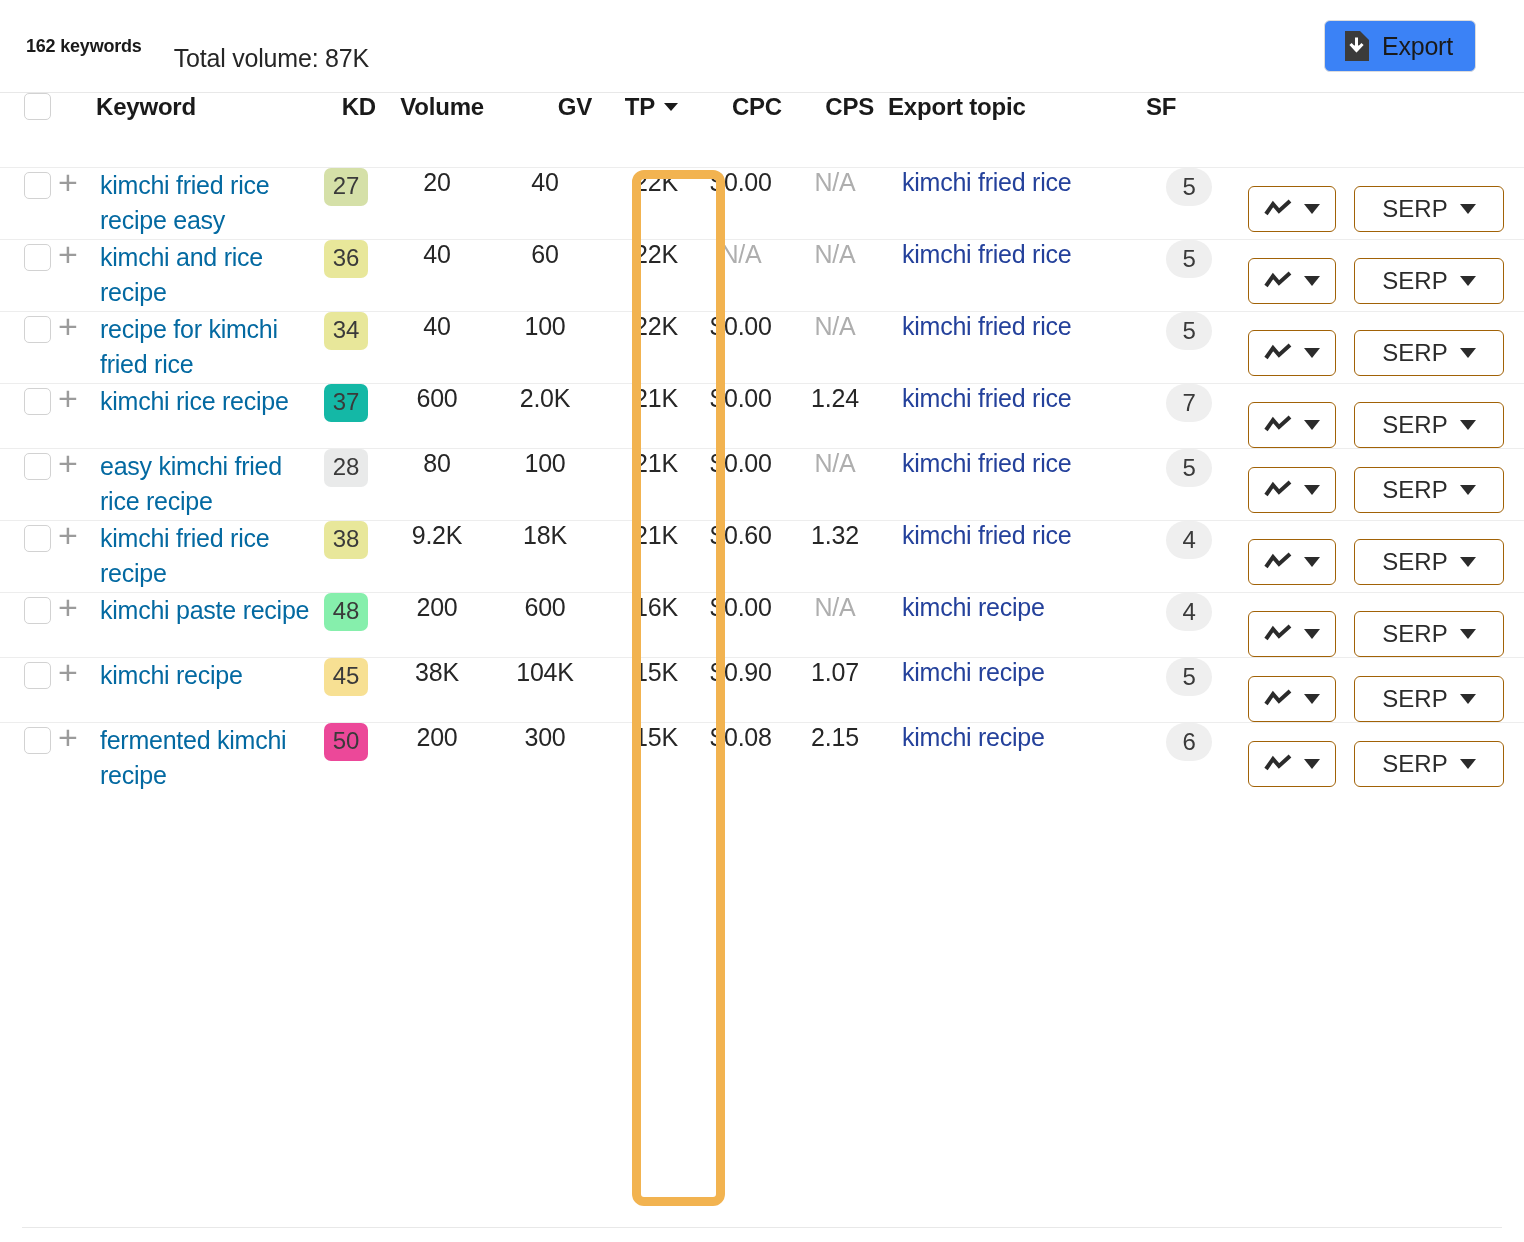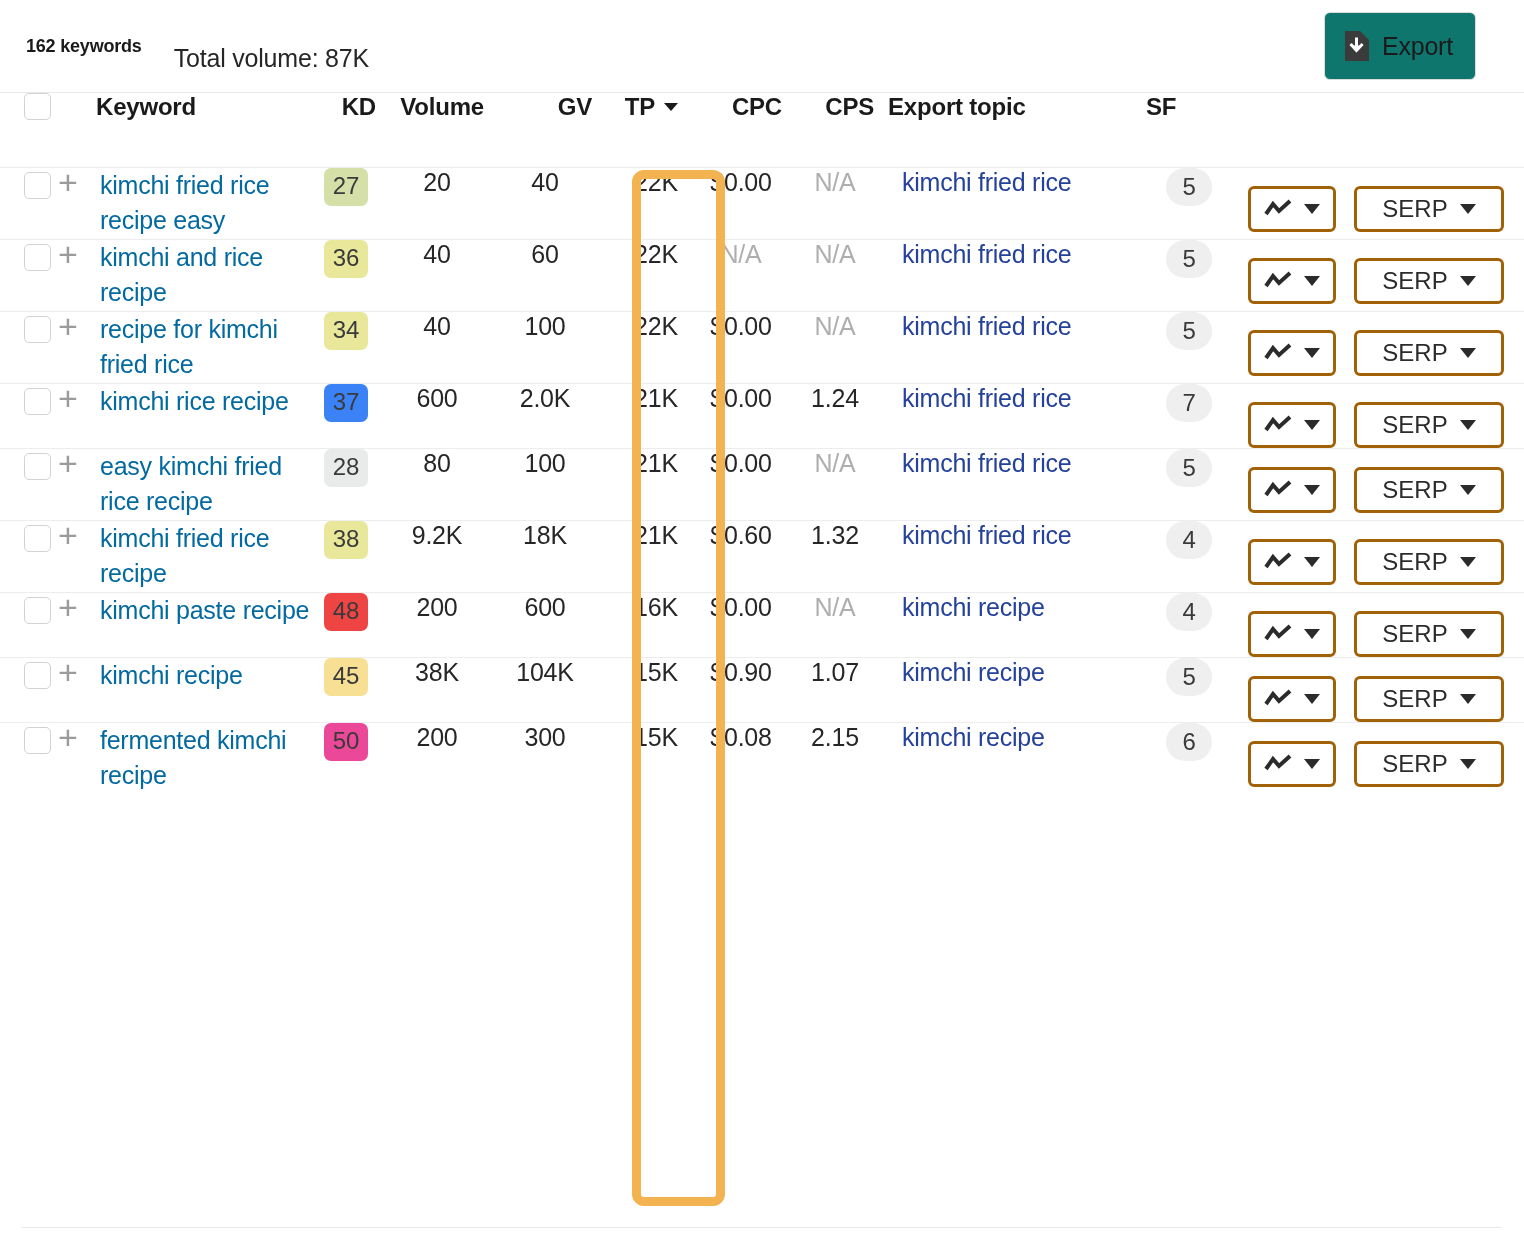--- a/index.html
+++ b/index.html
@@ -31,25 +31,25 @@
     color: #262626;
     margin-left: 32px;
     letter-spacing: -0.2px;
     margin-top: 24px;
   }
   .topbar-spacer { flex: 1 1 auto; }
   .export-btn {
     display: flex;
     align-items: center;
     gap: 13px;
-    height: 68px;
+    height: 52px;
     padding: 0 22px 0 18px;
     border: 1px solid #dcdcdc;
     border-radius: 6px;
-    background: #0f766e;
+    background: #3b82f6;
     cursor: pointer;
     margin-right: 22px;
   }
   .export-label { font-size: 25px; color: #1a1a1a; letter-spacing:-0.2px; }
   .export-icon { width: 26px; height: 30px; display:block; }
 
   
   .divider { height: 1px; background: #e8e8e8; width: 100%; }
 
   table.kw { border-collapse: collapse; width: 1524px; table-layout: fixed; }
@@ -170,21 +170,21 @@
     font-size: 24px;
   }
   .cell-sf { padding-left: 20px !important; }
 
   .mini-btn {
     display: inline-flex;
     align-items: center;
     justify-content: center;
     gap: 12px;
     height: 46px;
-    border: 3px solid #a16207;
+    border: 1px solid #a16207;
     border-radius: 6px;
     background: #fff;
     cursor: pointer;
     vertical-align: top;
   }
   .btn-trend { width: 88px; }
   .btn-serp  { width: 150px; }
   .serp-label { font-size: 24px; color: #2b2b2b; letter-spacing: 0px; }
   .caret-sm {
     width: 0; height: 0;
@@ -356,21 +356,21 @@
               <span class="serp-label">SERP</span>
               <span class="caret-sm"></span>
             </span></td>
         </tr>
         <tr>
           <td class="cell-check"><span class="cb"></span></td>
           <td style="padding-left:2px;"><span class="plus">+</span></td>
           <td style="padding-left:4px;">
             <a class="kw-link" href="#">kimchi rice recipe</a>
           </td>
-          <td class="cell-kd"><span class="kd-badge" style="background:#3b82f6">37</span></td>
+          <td class="cell-kd"><span class="kd-badge" style="background:#14b8a6">37</span></td>
           <td class="num">600</td>
           <td class="num">2.0K</td>
           <td class="cell-tp">21K</td>
           <td class="num">$0.00</td>
           <td class="num">1.24</td>
           <td class="cell-pt"><a class="pt-link" href="#">kimchi fried rice</a></td>
           <td class="cell-sf"><span class="sf-pill">7</span></td>
           <td class="cell-trend"><span class="mini-btn btn-trend">
               <span><svg width="28" height="18" viewBox="0 0 28 18">
                   <polyline points="2,15 9,5 15,12 26,2" fill="none" stroke="#2b2b2b" stroke-width="4" stroke-linejoin="miter" stroke-linecap="butt"></polyline>
@@ -431,21 +431,21 @@
               <span class="serp-label">SERP</span>
               <span class="caret-sm"></span>
             </span></td>
         </tr>
         <tr>
           <td class="cell-check"><span class="cb"></span></td>
           <td style="padding-left:2px;"><span class="plus">+</span></td>
           <td style="padding-left:4px;">
             <a class="kw-link" href="#">kimchi paste recipe</a>
           </td>
-          <td class="cell-kd"><span class="kd-badge" style="background:#ef4444">48</span></td>
+          <td class="cell-kd"><span class="kd-badge" style="background:#86efac">48</span></td>
           <td class="num">200</td>
           <td class="num">600</td>
           <td class="cell-tp">16K</td>
           <td class="num">$0.00</td>
           <td class="num na">N/A</td>
           <td class="cell-pt"><a class="pt-link" href="#">kimchi recipe</a></td>
           <td class="cell-sf"><span class="sf-pill">4</span></td>
           <td class="cell-trend"><span class="mini-btn btn-trend">
               <span><svg width="28" height="18" viewBox="0 0 28 18">
                   <polyline points="2,15 9,5 15,12 26,2" fill="none" stroke="#2b2b2b" stroke-width="4" stroke-linejoin="miter" stroke-linecap="butt"></polyline>

